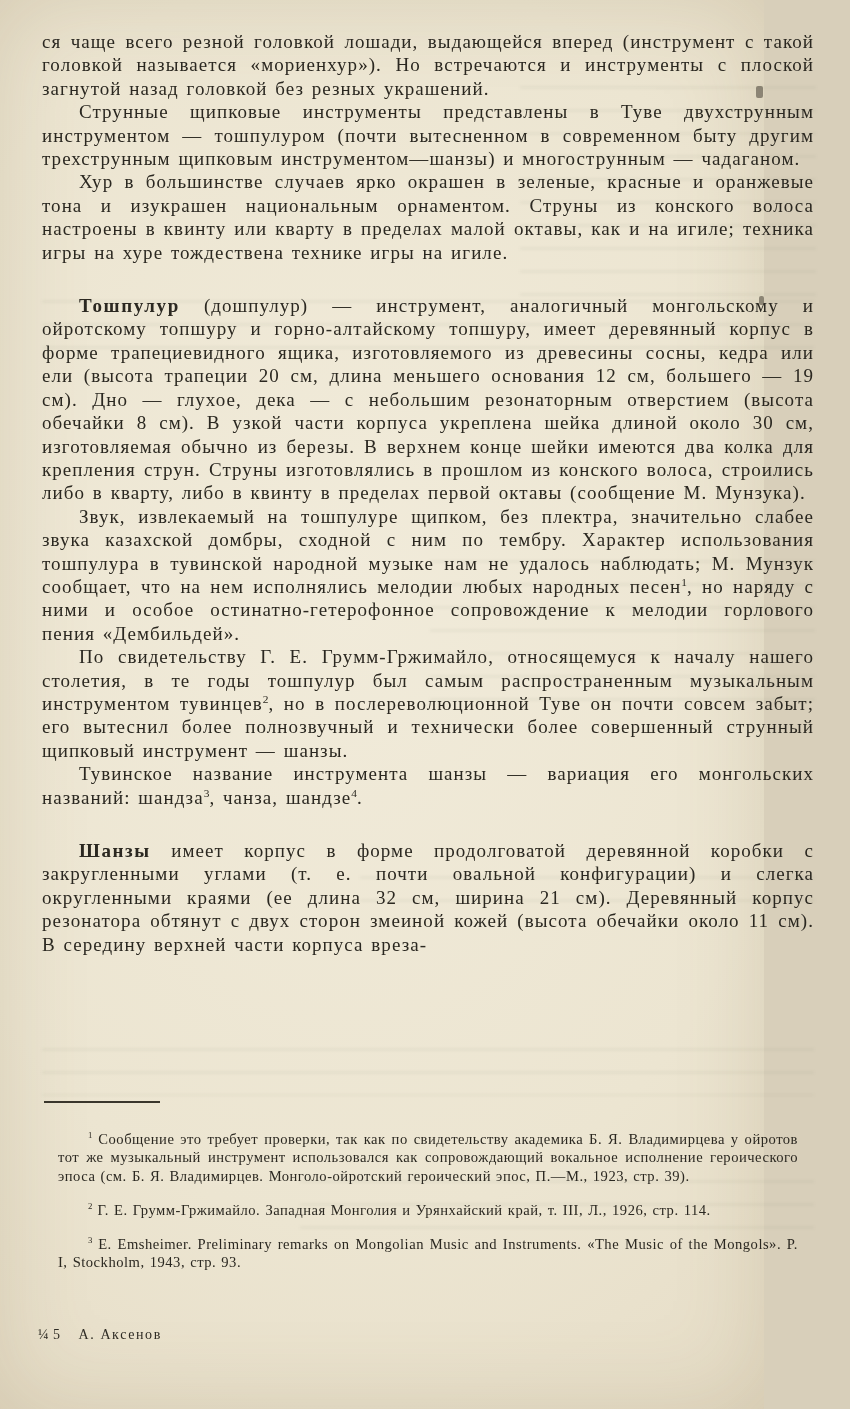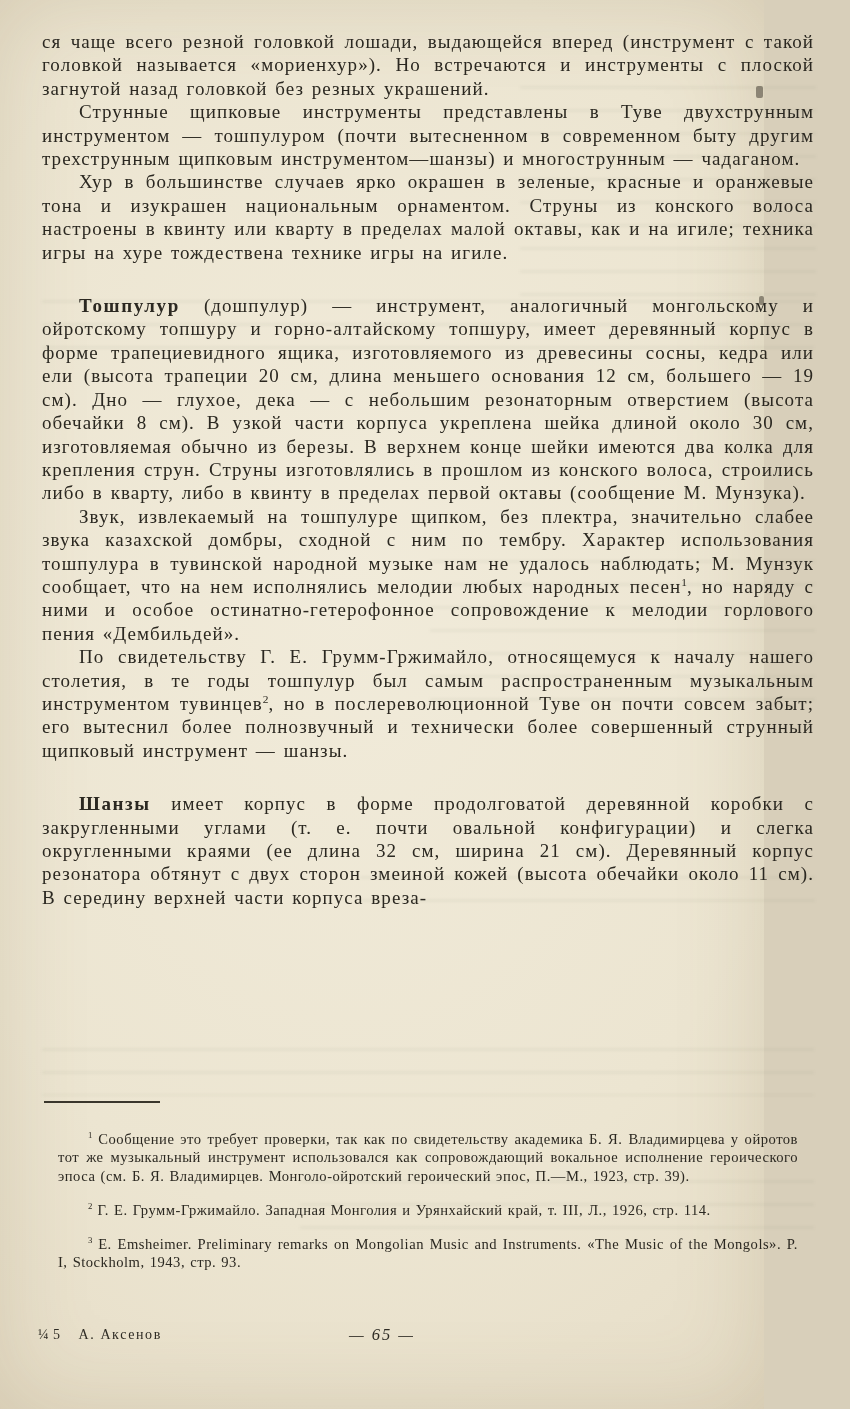--- a/index.html
+++ b/index.html
@@ -77,30 +77,30 @@
   <div class="speck" style="top:86px;  right:1px; width:7px; height:12px;"></div>
   <div class="speck" style="top:296px; right:0;   width:5px; height:9px;"></div>
 
   <div class="body-text" id="body-paragraphs">
       <p class="noindent"><span>ся чаще всего резной головкой лошади, выдающейся вперед (инструмент с такой головкой называется «мориенхур»). Но встречаются и инструменты с плоской загнутой назад головкой без резных украшений.</span></p>
       <p><span>Струнные щипковые инструменты представлены в Туве двухструнным инструментом — тошпулуром (почти вытесненном в современном быту другим трехструнным щипковым инструментом—шанзы) и многострунным — чадаганом.</span></p>
       <p><span>Хур в большинстве случаев ярко окрашен в зеленые, красные и оранжевые тона и изукрашен национальным орнаментом. Струны из конского волоса настроены в квинту или кварту в пределах малой октавы, как и на игиле; техника игры на хуре тождествена технике игры на игиле.</span></p>
       <p class="gap"><span class="b">Тошпулур</span><span> (дошпулур) — инструмент, аналогичный монгольскому и ойротскому топшуру и горно-алтайскому топшуру, имеет деревянный корпус в форме трапециевидного ящика, изготовляемого из древесины сосны, кедра или ели (высота трапеции 20 </span><span class="i">см,</span><span> длина меньшего основания 12 </span><span class="i">см,</span><span> большего — 19 </span><span class="i">см</span><span>). Дно — глухое, дека — с небольшим резонаторным отверстием (высота обечайки 8 см). В узкой части корпуса укреплена шейка длиной около 30 </span><span class="i">см,</span><span> изготовляемая обычно из березы. В верхнем конце шейки имеются два колка для крепления струн. Струны изготовлялись в прошлом из конского волоса, строились либо в кварту, либо в квинту в пределах первой октавы (сообщение М. Мунзука).</span></p>
       <p><span>Звук, извлекаемый на тошпулуре щипком, без плектра, значительно слабее звука казахской домбры, сходной с ним по тембру. Характер использования тошпулура в тувинской народной музыке нам не удалось наблюдать; М. Мунзук сообщает, что на нем исполнялись мелодии любых народных песен</span><sup>1</sup><span>, но наряду с ними и особое остинатно-гетерофонное сопровождение к мелодии горлового пения «Дембильдей».</span></p>
       <p><span>По свидетельству Г. Е. Грумм-Гржимайло, относящемуся к началу нашего столетия, в те годы тошпулур был самым распространенным музыкальным инструментом тувинцев</span><sup>2</sup><span>, но в послереволюционной Туве он почти совсем забыт; его вытеснил более полнозвучный и технически более совершенный струнный щипковый инструмент — шанзы.</span></p>
+      <p><span>Тувинское название инструмента шанзы — вариация его монгольских названий: шандза</span><sup>3</sup><span>, чанза, шандзе</span><sup>4</sup><span>.</span></p>
       <p class="gap"><span class="b">Шанзы</span><span> имеет корпус в форме продолговатой деревянной коробки с закругленными углами (т. е. почти овальной конфигурации) и слегка округленными краями (ее длина 32 </span><span class="i">см,</span><span> ширина 21 </span><span class="i">см</span><span>). Деревянный корпус резонатора обтянут с двух сторон змеиной кожей (высота обечайки около 11 см). В середину верхней части корпуса вреза-</span></p>
     </div>
 
   <div class="fn-sep"></div>
 
   <div class="footnotes" id="footnote-list">
       <p><sup>1</sup><span> Сообщение это требует проверки, так как по свидетельству академика Б. Я. Владимирцева у ойротов тот же музыкальный инструмент использовался как сопровождающий вокальное исполнение героического эпоса (см. Б. Я. Владимирцев. Монголо-ойротский героический эпос, П.—М., 1923, стр. 39).</span></p>
       <p><sup>2</sup><span> Г. Е. Грумм-Гржимайло. Западная Монголия и Урянхайский край, т. III, Л., 1926, стр. 114.</span></p>
       <p><sup>3</sup><span> E. Emsheimer. Preliminary remarks on Mongolian Music and Instruments. «The Music of the Mongols». P. I, Stockholm, 1943, стр. 93.</span></p>
     </div>
 
   <div class="sig">
     <span>¼ 5</span>
     <span class="author">А. Аксенов</span>
   </div>
-  <div class="pagenum">— 65 —</div>
 
 </div>
 
 </body></html>

